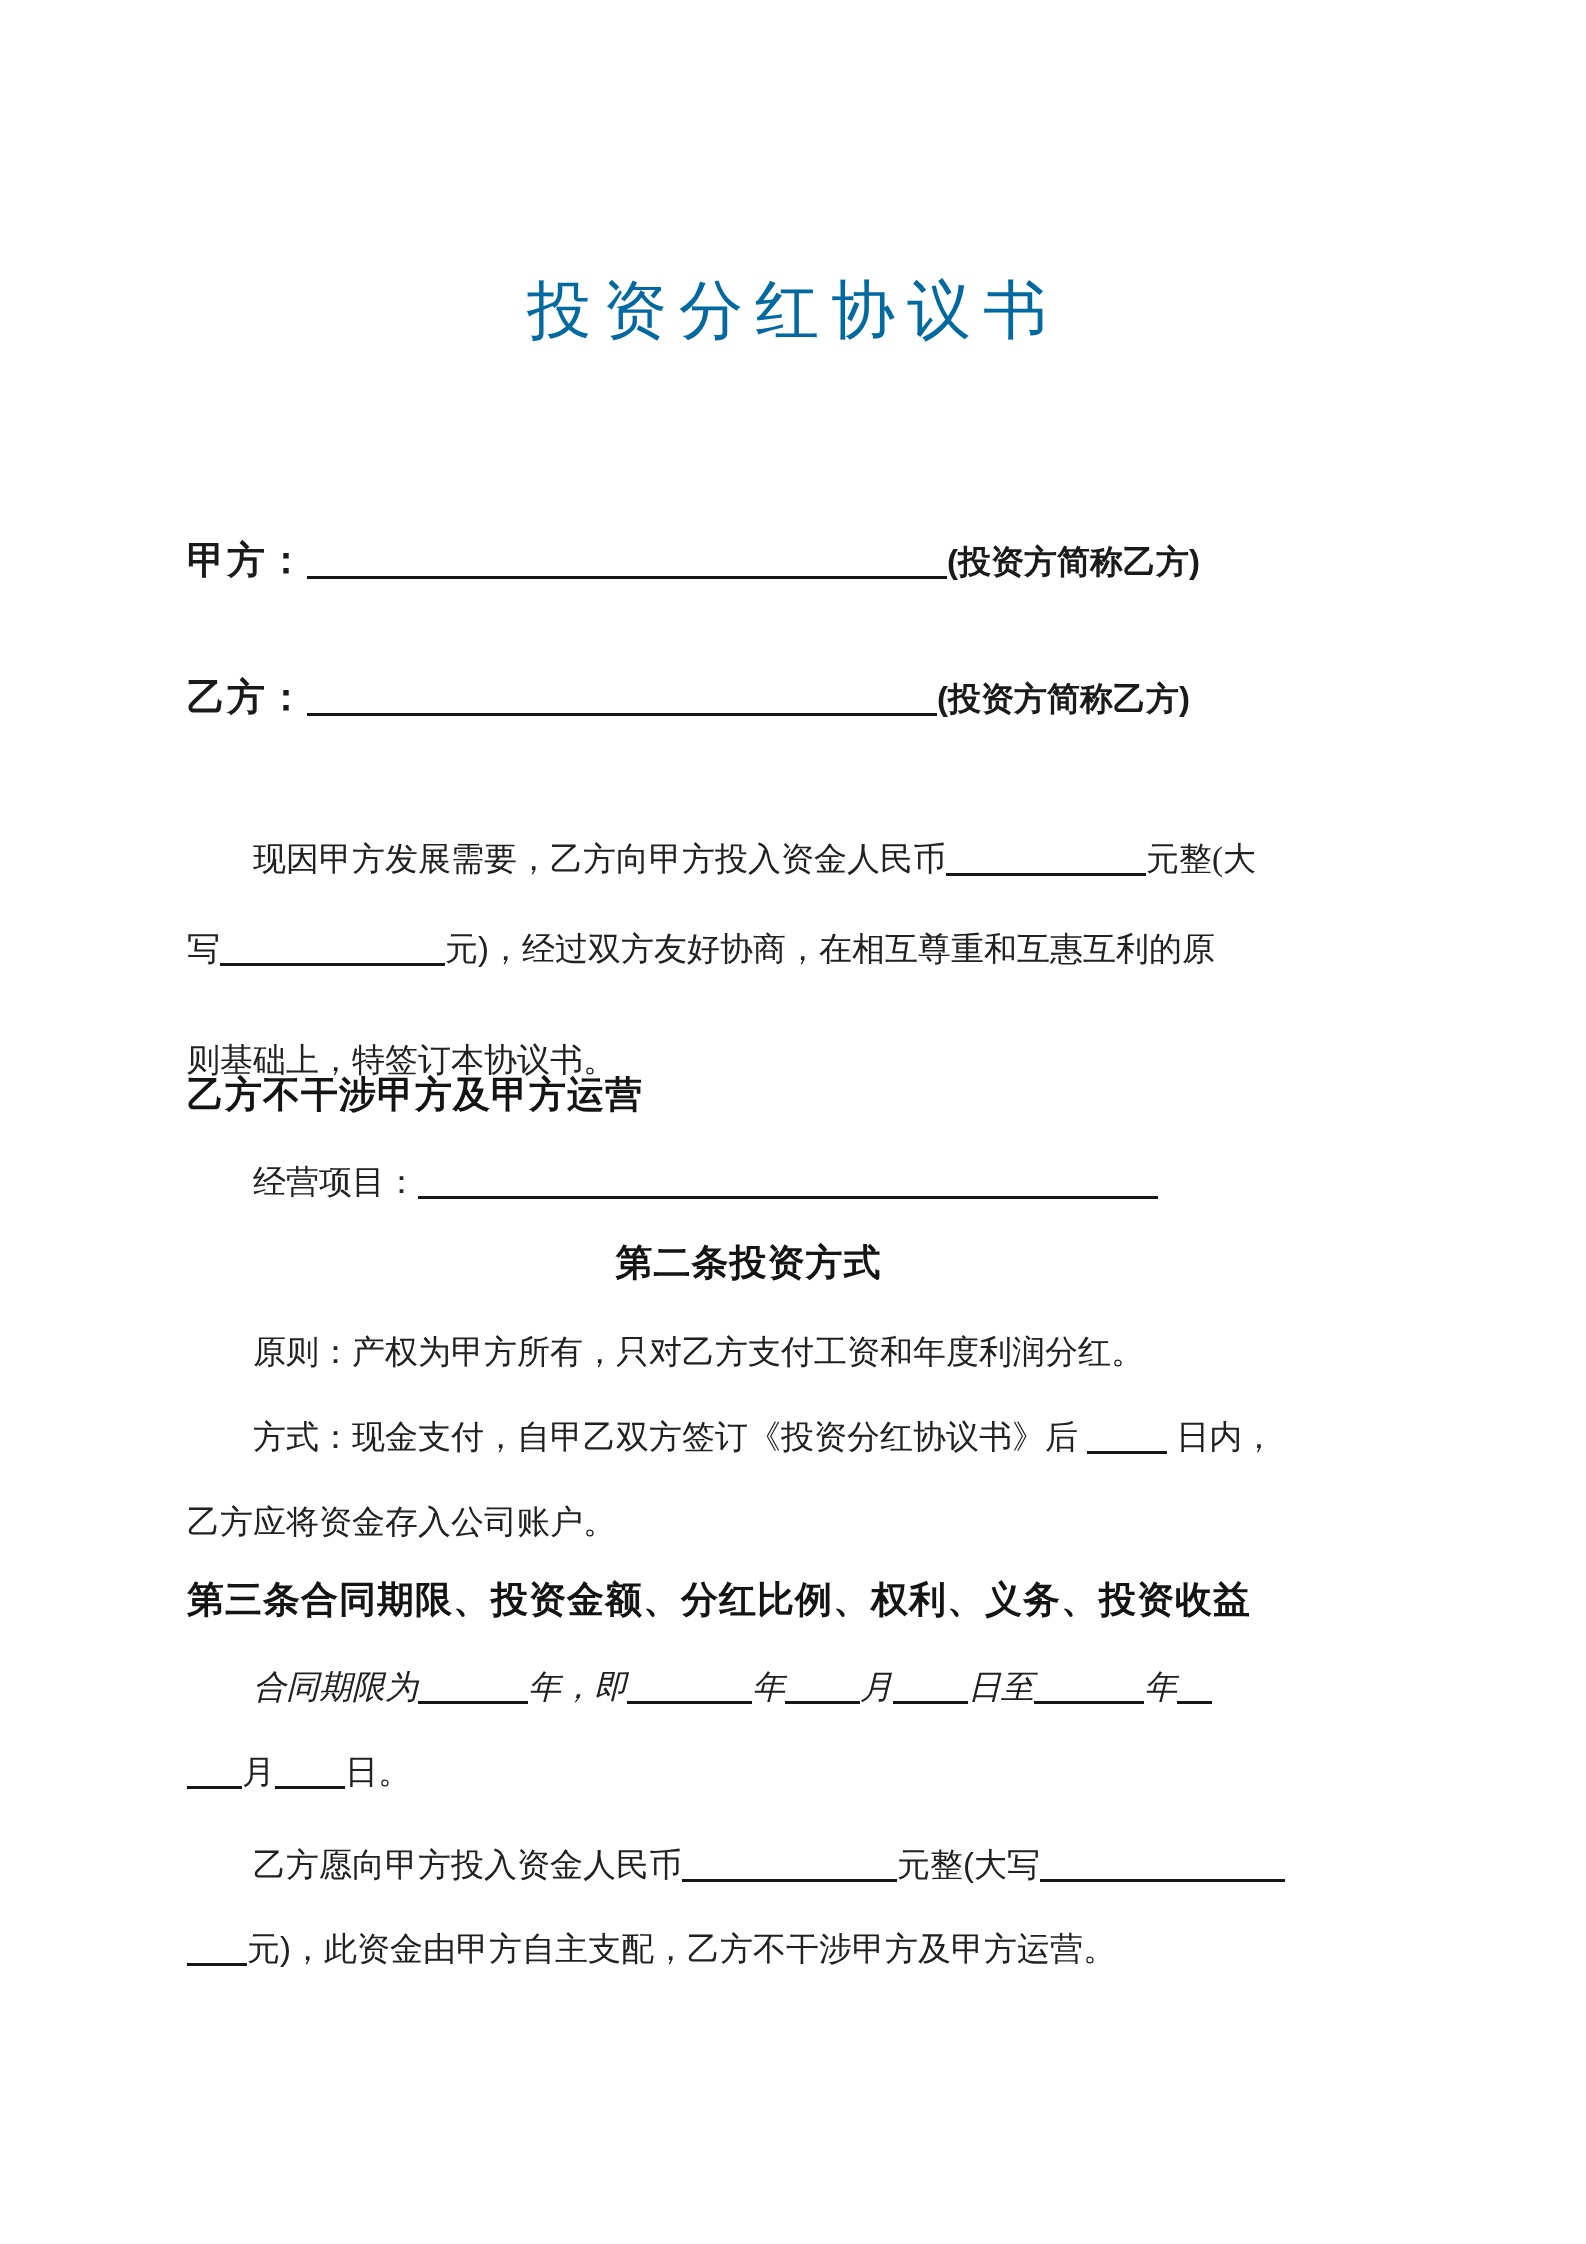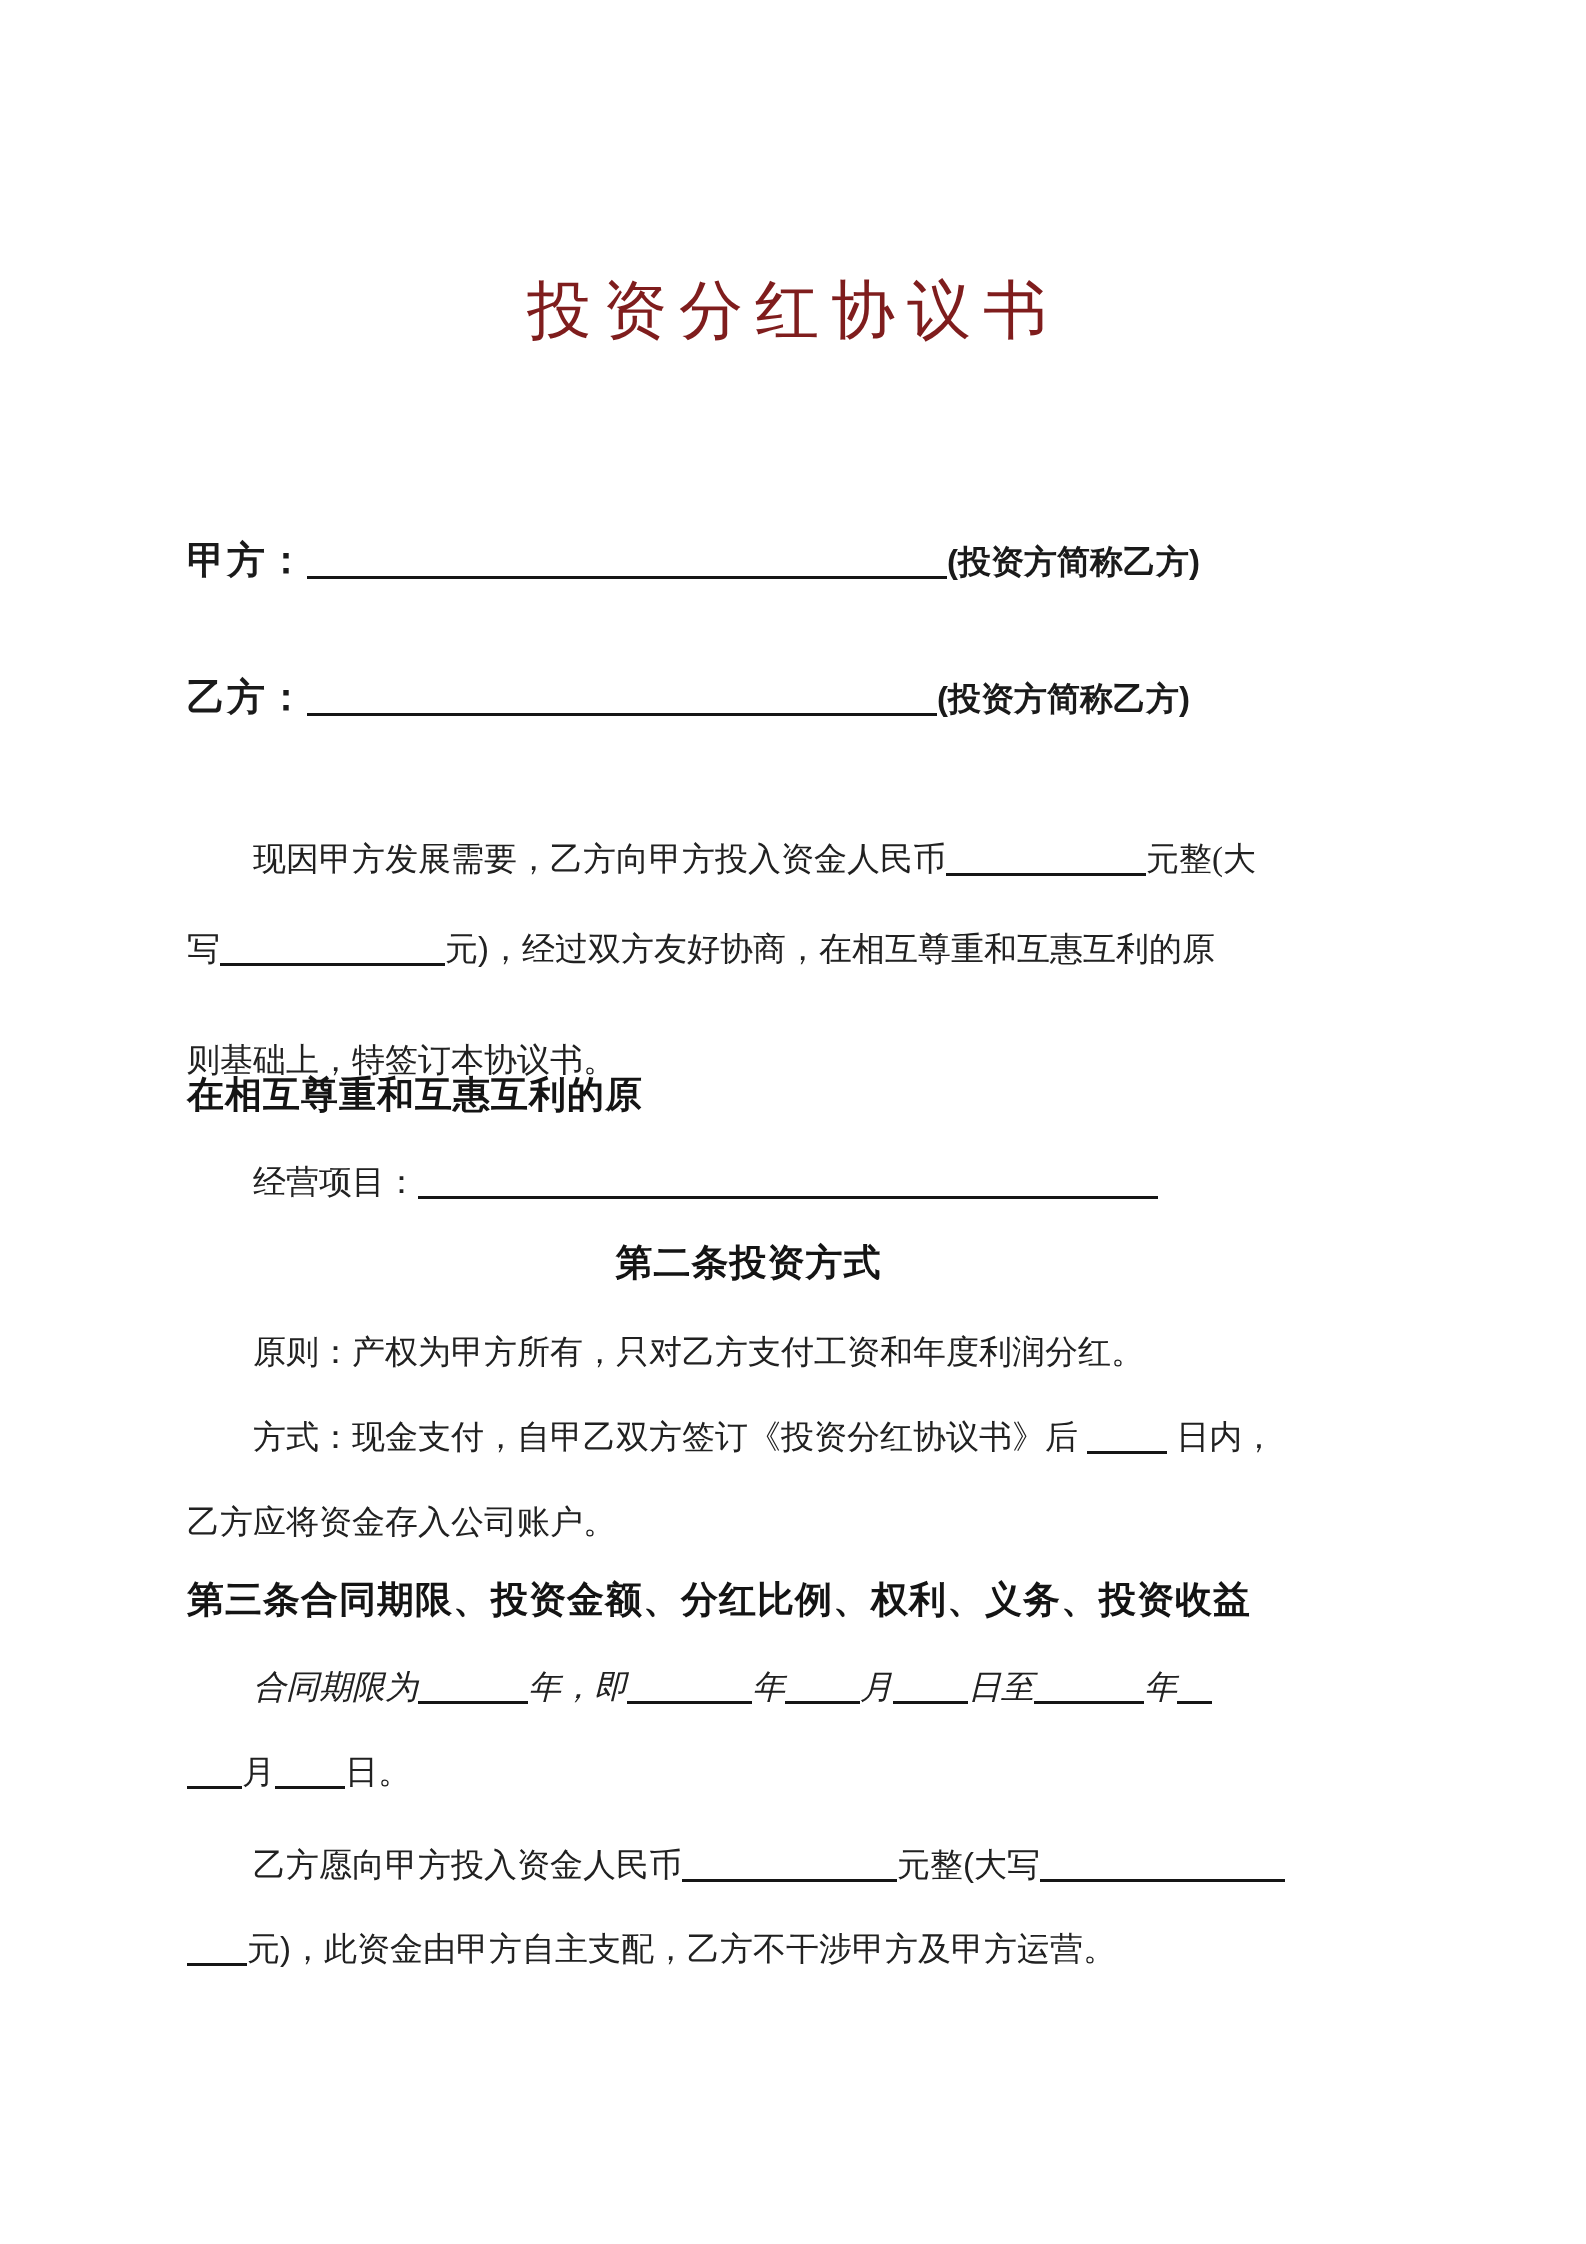--- a/index.html
+++ b/index.html
@@ -15,21 +15,21 @@
   .doc-title{
     position:absolute;
     top:258px;
     left:0;
     width:100%;
     text-align:center;
     font-family:"DejaVu Serif","Liberation Serif",serif;
     font-size:64px;
     line-height:104px;
     letter-spacing:12px;
-    color:#7f1d1d;
+    color:#0369a1;
     font-weight:400;
   }
   .line{
     position:absolute;
     left:187px;
     width:1123px;
     font-size:33px;
     line-height:90px;
     height:90px;
     white-space:nowrap;
@@ -69,21 +69,21 @@
 
 <div class="page">
 
   <div class="doc-title">投资分红协议书</div>
 
   <div class="line b1"><span class="run label">甲方：</span><span class="blank" style="width: 640px;"></span><span class="run suffix">(投资方简称乙方)</span></div>
   <div class="line b2"><span class="run label">乙方：</span><span class="blank" style="width: 630px;"></span><span class="run suffix">(投资方简称乙方)</span></div>
   <div class="line b3 indent"><span class="run">现因甲方发展需要，乙方向甲方投入资金人民币</span><span class="blank" style="width: 200px;"></span><span class="run">元整(大</span></div>
   <div class="line b4"><span class="run">写</span><span class="blank" style="width: 225px;"></span><span class="run">元)，经过双方友好协商，在相互尊重和互惠互利的原</span></div>
   <div class="line b5"><span class="run">则基础上，特签订本协议书。</span></div>
-  <div class="line b6 heading"><span class="run">在相互尊重和互惠互利的原</span></div>
+  <div class="line b6 heading"><span class="run">乙方不干涉甲方及甲方运营</span></div>
   <div class="line b7 indent"><span class="run">经营项目：</span><span class="blank" style="width: 740px;"></span></div>
   <div class="line b8 heading"><span class="run">第二条投资方式</span></div>
   <div class="line b9 indent"><span class="run">原则：产权为甲方所有，只对乙方支付工资和年度利润分红。</span></div>
   <div class="line b10 indent"><span class="run">方式：现金支付，自甲乙双方签订《投资分红协议书》后 </span><span class="blank" style="width: 80px;"></span><span class="run"> 日内，</span></div>
   <div class="line b11"><span class="run">乙方应将资金存入公司账户。</span></div>
   <div class="line b12 heading"><span class="run">第三条合同期限、投资金额、分红比例、权利、义务、投资收益</span></div>
   <div class="line b13 indent"><span class="run">合同期限为</span><span class="blank" style="width: 110px;"></span><span class="run">年，即</span><span class="blank" style="width: 125px;"></span><span class="run">年</span><span class="blank" style="width: 75px;"></span><span class="run">月</span><span class="blank" style="width: 75px;"></span><span class="run">日至</span><span class="blank" style="width: 110px;"></span><span class="run">年</span><span class="blank" style="width: 35px;"></span></div>
   <div class="line b14"><span class="blank" style="width: 55px;"></span><span class="run">月</span><span class="blank" style="width: 70px;"></span><span class="run">日。</span></div>
   <div class="line b15 indent"><span class="run">乙方愿向甲方投入资金人民币</span><span class="blank" style="width: 215px;"></span><span class="run">元整(大写</span><span class="blank" style="width: 245px;"></span></div>
   <div class="line b16"><span class="blank" style="width: 60px;"></span><span class="run">元)，此资金由甲方自主支配，乙方不干涉甲方及甲方运营。</span></div>

